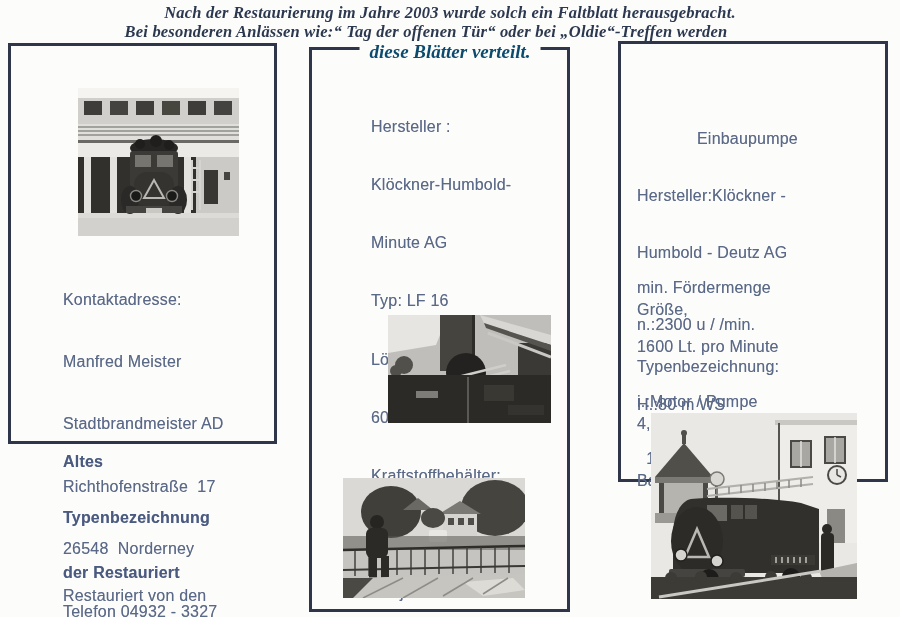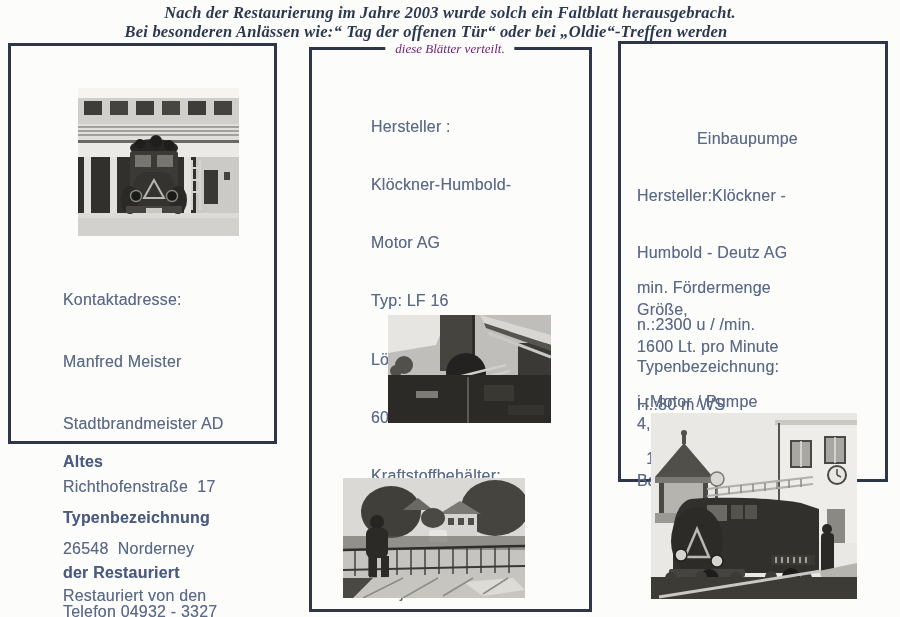--- a/index.html
+++ b/index.html
@@ -11,31 +11,31 @@
   
   .hdr{
     position:absolute;left:0;top:3px;width:900px;text-align:center;
     font-family:"Liberation Serif", serif;font-style:italic;font-weight:bold;
     font-size:16.5px;line-height:19px;color:#2c3850;letter-spacing:.2px;
     z-index:6;
   }
   .hdr .l2{position:relative;left:-24px;display:inline-block;}
   .hdr-line3{
     position:absolute;left:50%;transform:translateX(-50%);top:41px;
-    font-family:"Liberation Serif", serif;font-style:italic;font-weight:normal;
-    font-size:13px;color:#701a75;background:#fcfcfa;padding:0 10px;
+    font-family:"Liberation Serif", serif;font-style:italic;font-weight:bold;
+    font-size:19px;color:#0c4a6e;background:#fcfcfa;padding:0 10px;
     z-index:6;white-space:pre;
   }
   
   .panel{
     position:absolute;box-sizing:border-box;
     border:3px solid #30364a;background:#fcfcfa;
   }
   .panel-left  {left:8px;  top:43px; width:269px; height:401px;}
-  .panel-mid   {left:309px;top:47px; width:283px; height:565px;}
+  .panel-mid   {left:309px;top:47px; width:261px; height:565px;}
   .panel-right {left:596px;top:41px; width:270px; height:441px;margin-left:22px;}
   
   .tblock{position:absolute;color:#5b6988;font-size:16px;letter-spacing:.2px;
           white-space:pre;text-shadow:0 0 .6px rgba(91,105,136,.55);}
   .contact{left:52px;top:202px;line-height:20.8px;}
   .vtitle {left:52px;top:370px;line-height:18.5px;font-weight:bold;color:#4a5a80;}
   .vfooter{left:52px;top:502px;line-height:19px;}
   .specs  {left:59px;top:28px; line-height:19.4px;}
   .pump   {left:16px;top:47px; line-height:19px;}
   .pump .pump-title{padding-left:60px;}
@@ -130,21 +130,21 @@
     <div>Restauriert von den</div>
     
   </div>
 </div>
 
 <div class="panel panel-mid">
 
   <div class="tblock specs">
     <div>Hersteller :</div>
     <div>Klöckner-Humbold-</div>
-    <div>Motor AG</div>
+    <div>Minute AG</div>
     <div>Typ: LF 16</div>
     <div>Löschwasserbehälter:</div>
     <div>600 l</div>
     <div>Kraftstoffbehälter:</div>
     <div>70 l</div>
     <div>Baujahr 1961.</div>
   </div>
 
   <svg class="photo ph2" width="163" height="108" viewBox="0 0 163 108">
     <rect x="0" y="0" width="163" height="108" fill="#bfbebb"></rect>

